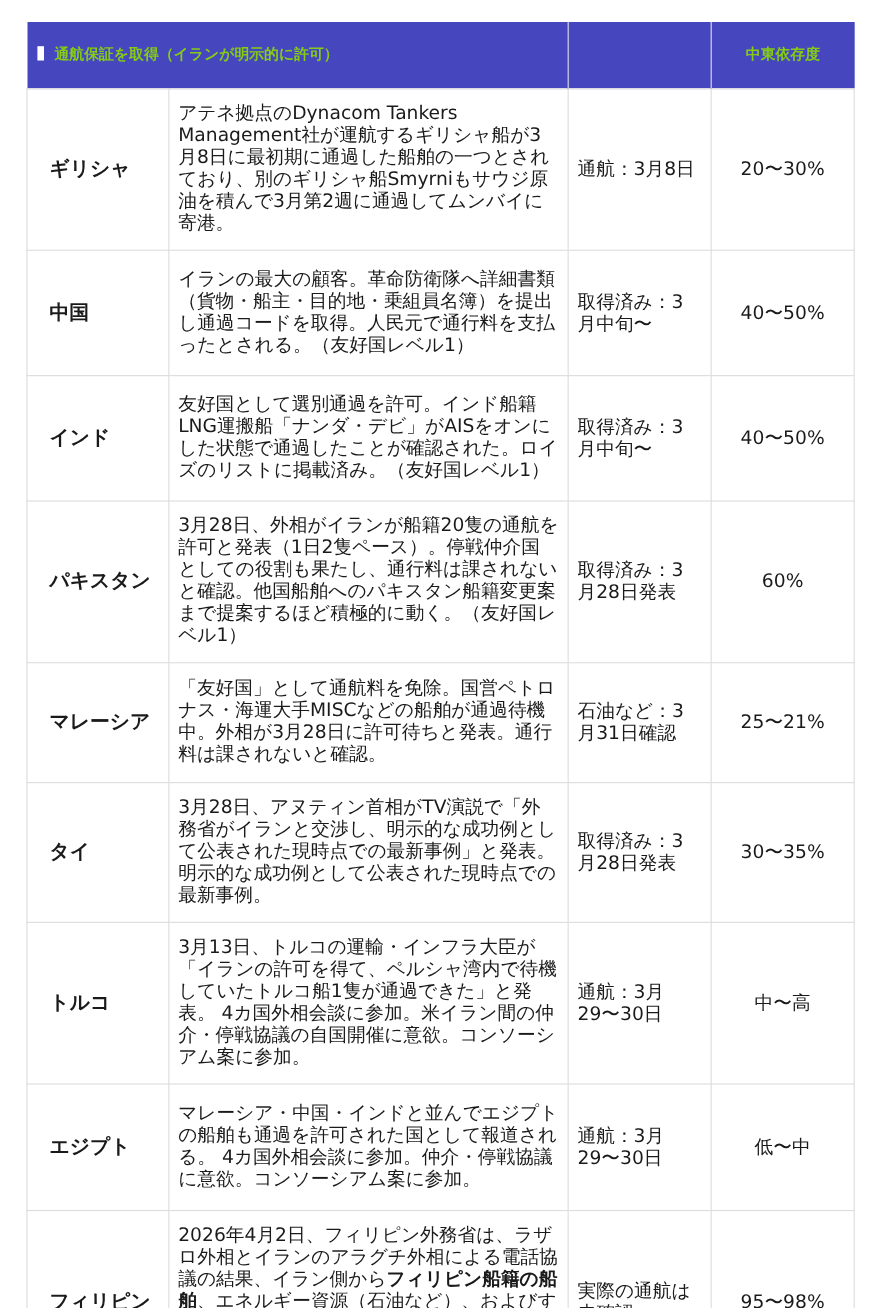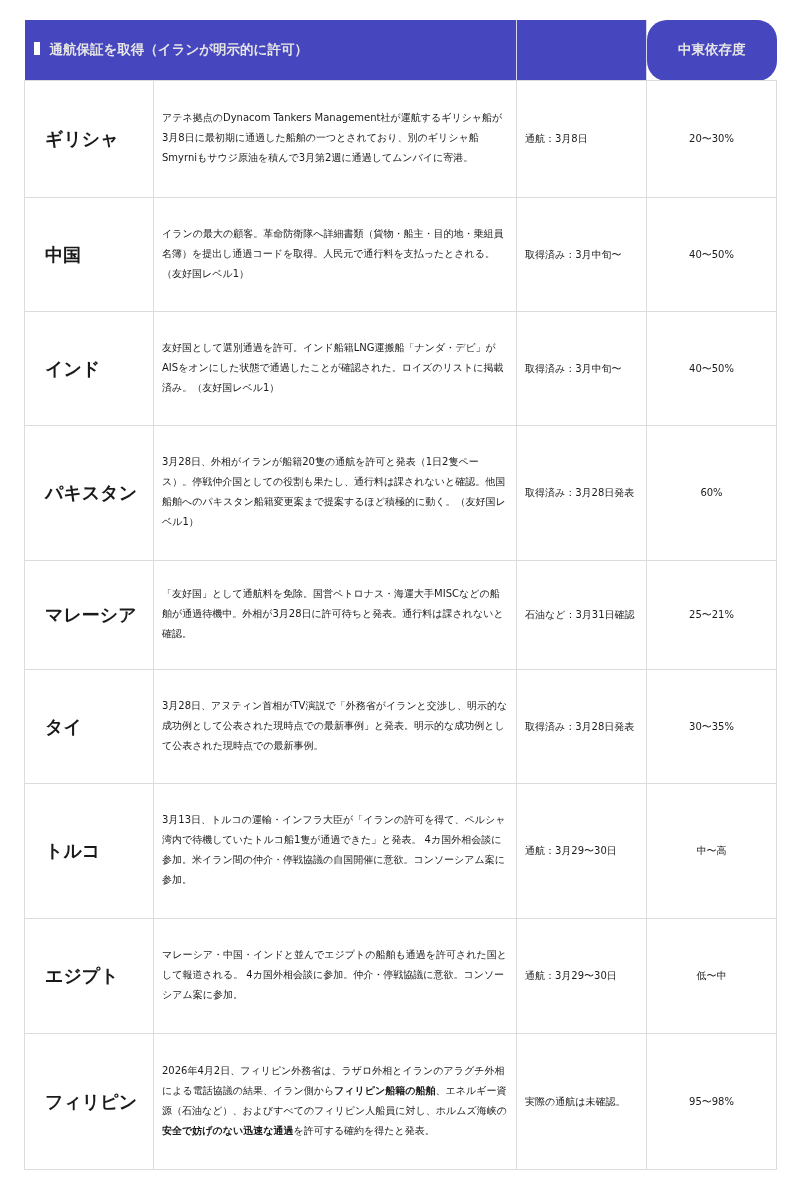--- a/index.html
+++ b/index.html
@@ -3,25 +3,25 @@
 <meta charset="utf-8">
 <style>
   html, body { margin: 0; padding: 0; background: #ffffff; }
   body { width: 800px; height: 1189px; position: relative; font-family: "DejaVu Sans", "Liberation Sans", sans-serif; color: #1a1a1a; }
   .table-wrap { position: absolute; left: 24px; top: 20px; width: 752px; }
   table { border-collapse: collapse; width: 752px; table-layout: fixed; }
   col.c1 { width: 129px; }
   col.c2 { width: 363px; }
   col.c3 { width: 130px; }
   col.c4 { width: 130px; }
-  thead th { background: #4646be; color: #e5e5e5; height: 60px; font-size: 13.5px; font-weight: bold; border-right: 1px solid #d6d6e8; padding: 0; }
-  thead th:last-child { border-right: none; text-align: center; border-radius: 20px; }
+  thead th { background: #4646be; color: #84cc16; height: 60px; font-size: 13.5px; font-weight: bold; border-right: 1px solid #d6d6e8; padding: 0; }
+  thead th:last-child { border-right: none; text-align: center; }
   thead th.title-cell { text-align: left; padding-left: 9px; }
   .bar-icon { display: inline-block; width: 6px; height: 13px; background: #ffffff; vertical-align: -1px; margin-right: 10px; }
-  tbody td { border: 1px solid #dcdcdc; font-size: 10px; line-height: 20px; vertical-align: middle; padding: 10px 8px; }
+  tbody td { border: 1px solid #dcdcdc; font-size: 17px; line-height: 20px; vertical-align: middle; padding: 10px 8px; }
   td.country { font-weight: bold; font-size: 18px; padding-left: 20px; }
   td.desc { padding: 12px 8px 14px 8px; }
   td.status { padding-left: 8px; }
   td.dep { text-align: center; }
   b { font-weight: bold; }
 </style>
 </head>
 <body>
 
 <div class="table-wrap">

